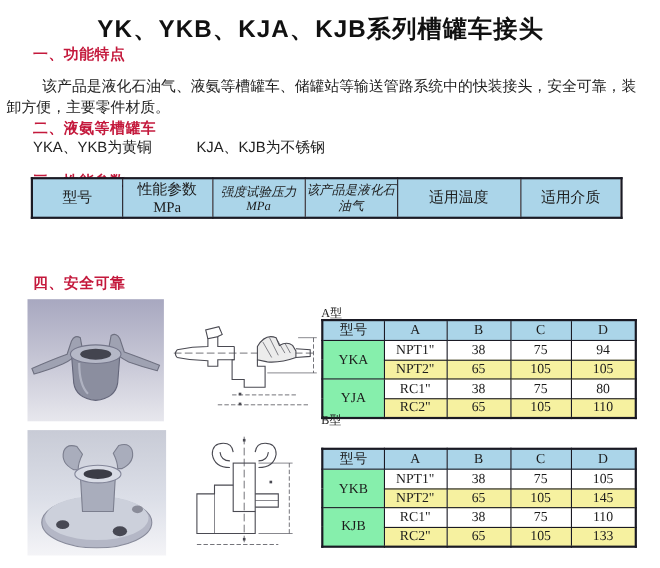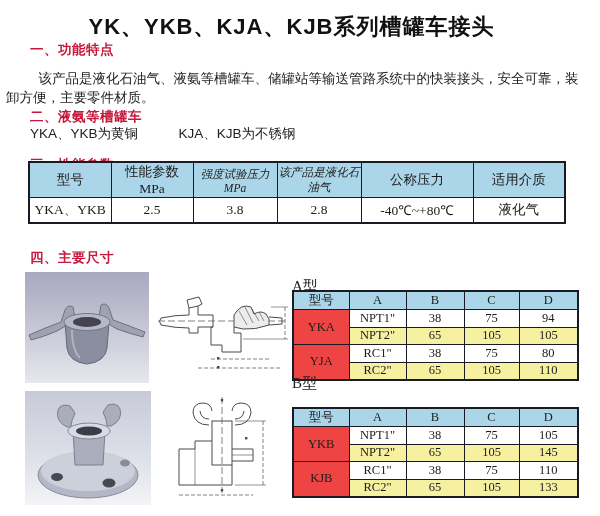--- a/index.html
+++ b/index.html
@@ -35,23 +35,23 @@
   .small-h{font-size:11.5px;font-style:italic;}
   .row-yellow td{background:#f6f1a0;}
   
   .dim-table{width:285px;font-family:"Liberation Serif",serif;font-size:12.5px;
     border:2.2px solid #1a1a24;}
   .dim-table th,.dim-table td{
     border:1.4px solid #1a1a24;text-align:center;vertical-align:middle;
     font-weight:normal;padding:0;
   }
   .dim-table tr{height:17.5px;}
-  .dim-table td.model{background:#ef4444;}
+  .dim-table td.model{background:#86efac;}
   .dim-table td.yel{background:#f6f1a0;}
-  .dim-label{font-family:"Liberation Serif",serif;font-size:15px;color:#222;}
+  .dim-label{font-family:"Liberation Serif",serif;font-size:11px;color:#222;}
   
   .photo-a{left:25px;top:272px;width:124px;height:111px;
     background:linear-gradient(180deg,#a8a8c0 0%,#c3c3d3 45%,#e7e7ed 100%);}
   .photo-b{left:25px;top:391px;width:126px;height:114px;
     background:linear-gradient(180deg,#c8cbd6 0%,#dcdfe8 55%,#f4f4f7 100%);}
   .drawing{background:#ffffff;}
   .draw-a{left:155px;top:281px;width:135px;height:98px;}
   .draw-b{left:157px;top:393px;width:130px;height:112px;}
   svg{display:block;}
 </style>
@@ -76,35 +76,27 @@
     <col style="width:84px">
       <col style="width:112px">
       <col style="width:92px">
   </colgroup>
   <tbody>
       <tr class="hdr">
     <th class="blue-h">型号</th>
     <th class="blue-h">性能参数 MPa</th>
     <th class="blue-h small-h">强度试验压力MPa</th>
     <th class="blue-h small-h">该产品是液化石油气</th>
-    <th class="blue-h">公称压力</th>
+    <th class="blue-h">适用温度</th>
     <th class="blue-h">适用介质</th>
-  </tr>
-  <tr class="datarow">
-    <td>YKA、YKB</td>
-    <td>2.5</td>
-    <td>3.8</td>
-    <td>2.8</td>
-    <td>-40℃~+80℃</td>
-    <td>液化气</td>
   </tr>
 </tbody>
   </table>
 
-<div class="abs sec-heading" style="left:30px;top:249px;">四、主要尺寸</div>
+<div class="abs sec-heading" style="left:30px;top:249px;">四、安全可靠</div>
 
 <div class="abs photo-a">
   <svg width="124" height="111" viewBox="0 0 124 111">
     <path d="M4,63 Q22,55 36,50 L40,38 Q43,32 48,35 L50,46 Q42,54 32,59 Q18,65 6,68 Z" fill="#9fa2b2" stroke="#6e7080" stroke-width="1"></path>
     <path d="M120,60 Q102,53 88,48 L84,36 Q81,30 76,33 L74,44 Q82,52 92,57 Q106,62 118,65 Z" fill="#9fa2b2" stroke="#6e7080" stroke-width="1"></path>
     <path d="M40,50 L84,50 L82,76 Q80,90 62,92 Q44,90 42,76 Z" fill="#8b8e9f" stroke="#64667a" stroke-width="1"></path>
     <ellipse cx="62" cy="50" rx="23" ry="8.5" fill="#b5b8c7" stroke="#74768a"></ellipse>
     <ellipse cx="62" cy="50" rx="14" ry="5" fill="#43444f"></ellipse>
     <path d="M47,58 Q47,78 55,86" stroke="#bfc2d0" fill="none" stroke-width="2" opacity="0.7"></path>
   </svg>

